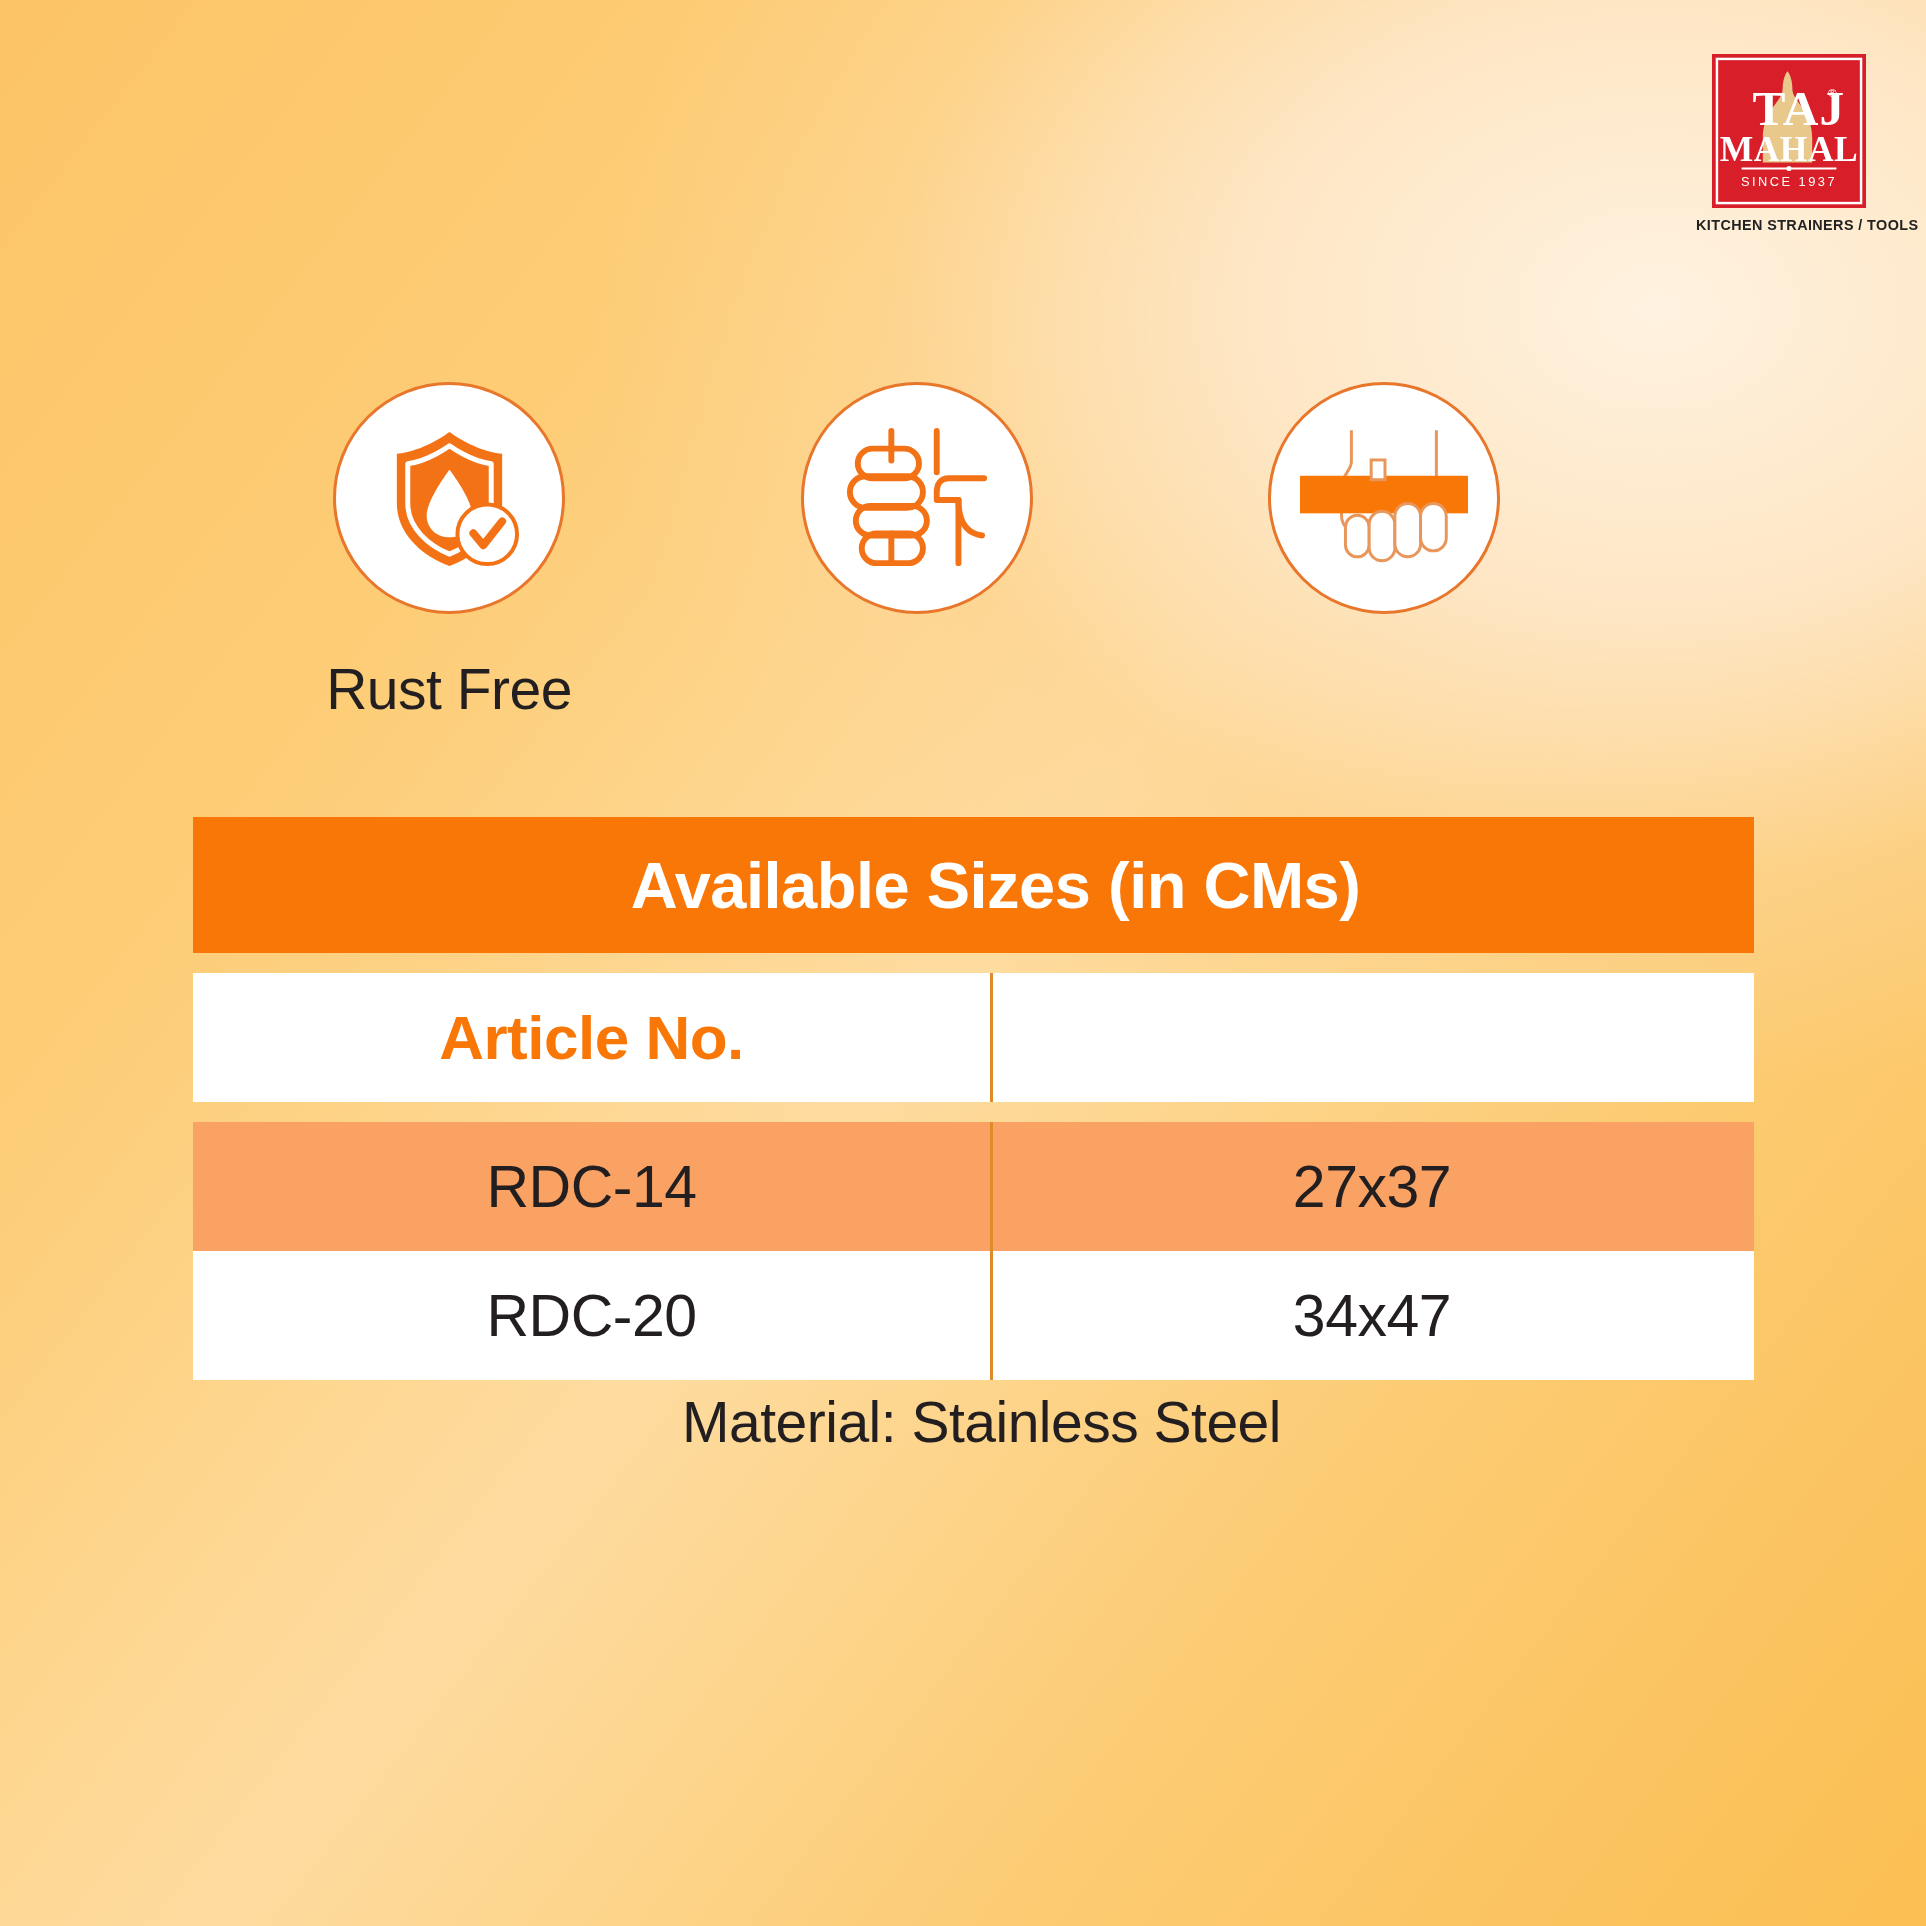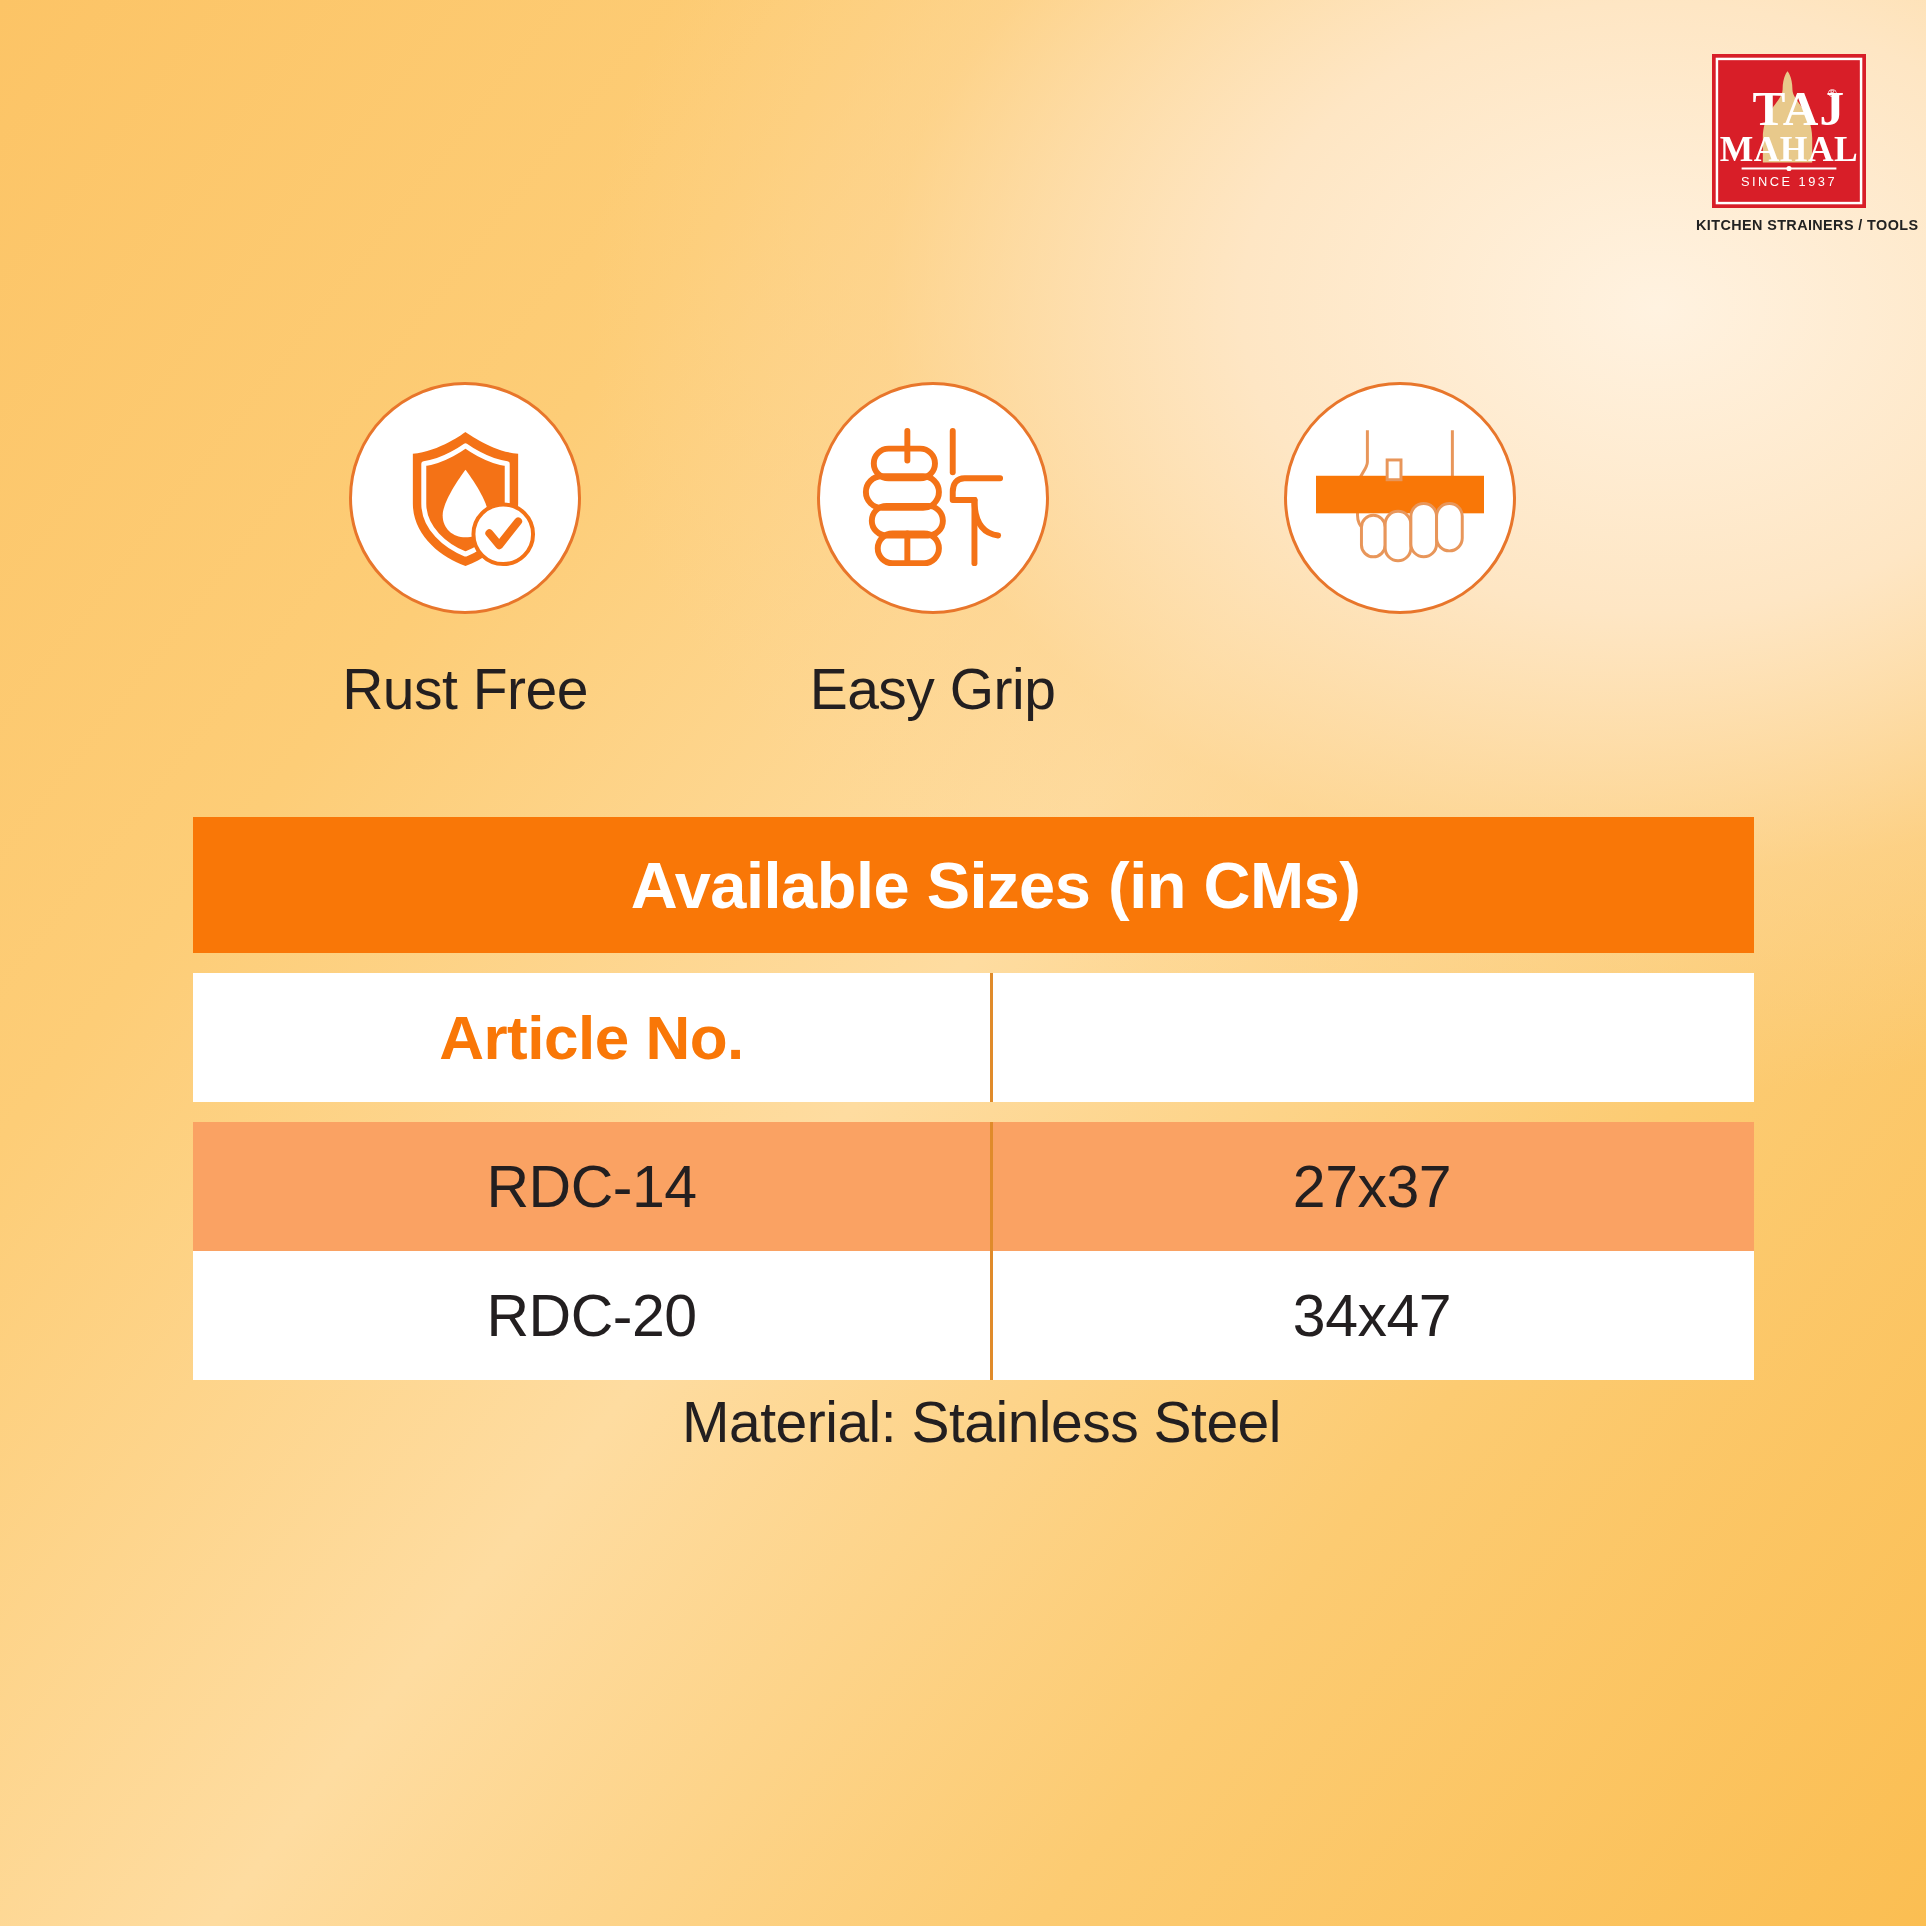--- a/index.html
+++ b/index.html
@@ -46,21 +46,21 @@
     font-weight: bold;
     letter-spacing: 0.4px;
     color: #222222;
     white-space: nowrap;
   }
 
   
   .features {
     position: absolute;
     top: 382px;
-    left: 274px;
+    left: 258px;
     width: 1317px;
     display: flex;
     justify-content: space-between;
   }
   .feature {
     width: 382px;
     display: flex;
     flex-direction: column;
     align-items: center;
   }
@@ -217,21 +217,20 @@
             <rect x="14" y="84" width="72" height="30" rx="15"></rect>
             <rect x="20" y="112" width="62" height="30" rx="15"></rect>
 
             <path d="M96 50 L96 8"></path>
             <path d="M144 56 L108 56 C100 56 96 62 96 70 L96 78 L118 78"></path>
             <path d="M118 78 C118 100 126 112 142 114"></path>
             <path d="M118 78 L118 142"></path>
           </g>
         </svg>
       </div>
-      <div class="feature-label">Easy Grip</div>
     </div>
 
     <div class="feature">
       <div class="feature-circle">
         <svg width="168" height="149" viewBox="0 0 170 150">
 
           <g fill="#FFFFFF" stroke="#E8965A" stroke-width="3" stroke-linejoin="round">
             <path d="M52 6 L52 38 C52 46 42 52 42 64 L42 92 C42 104 52 112 64 112 L118 112 C130 112 138 104 138 92 L138 38 L138 6"></path>
           </g>
 

